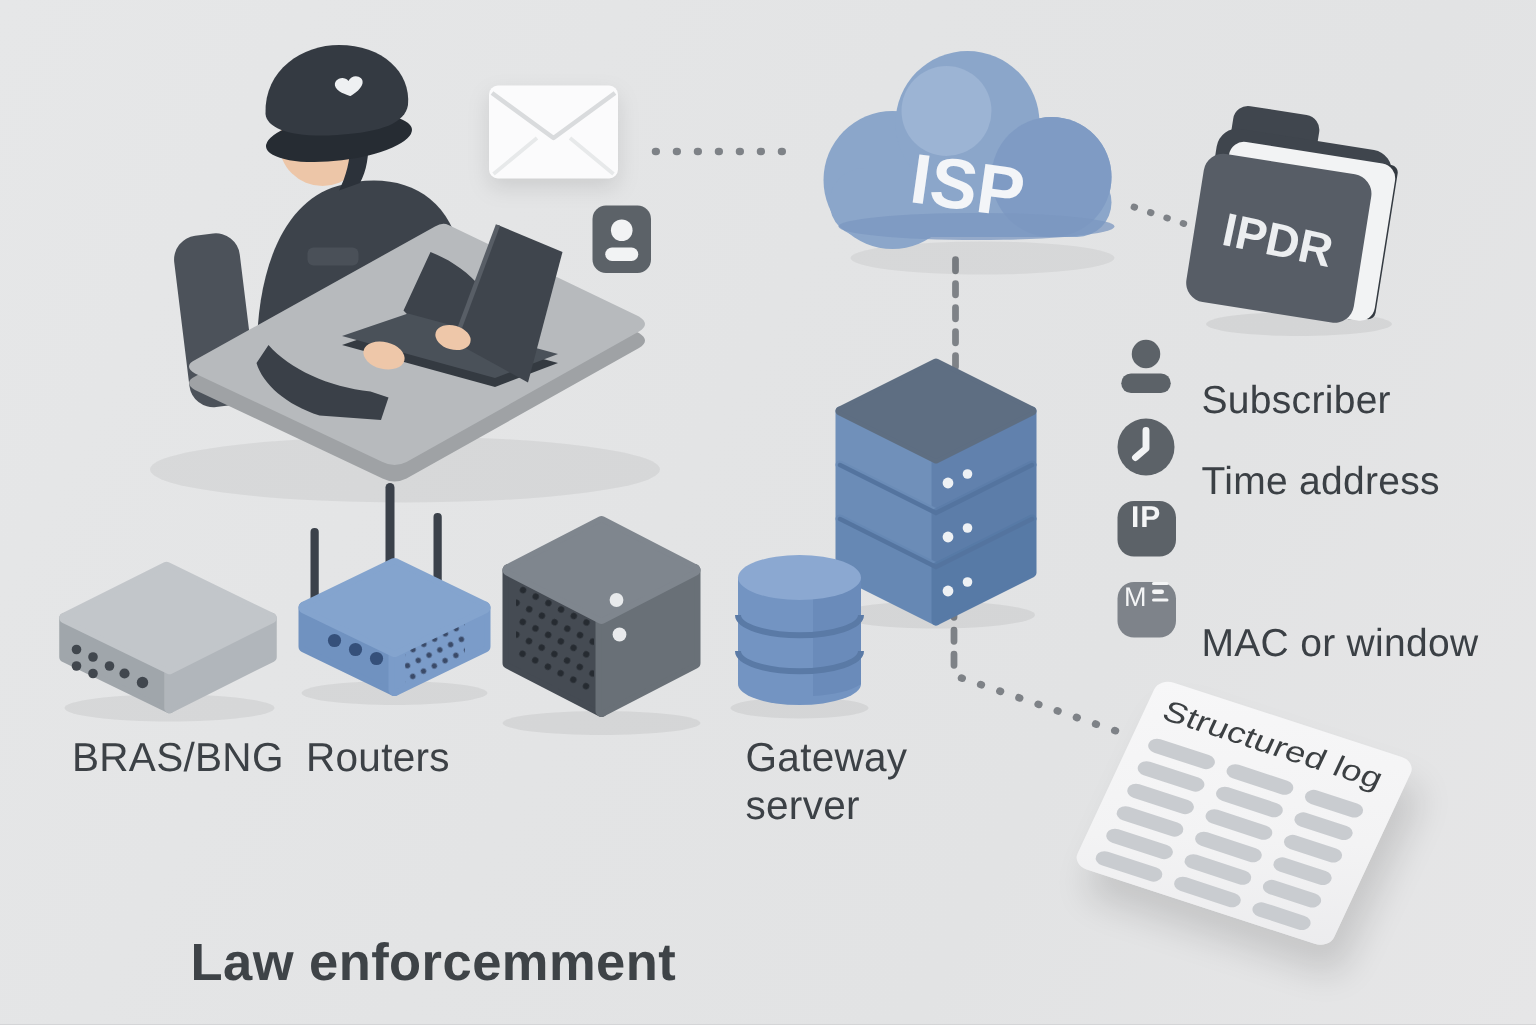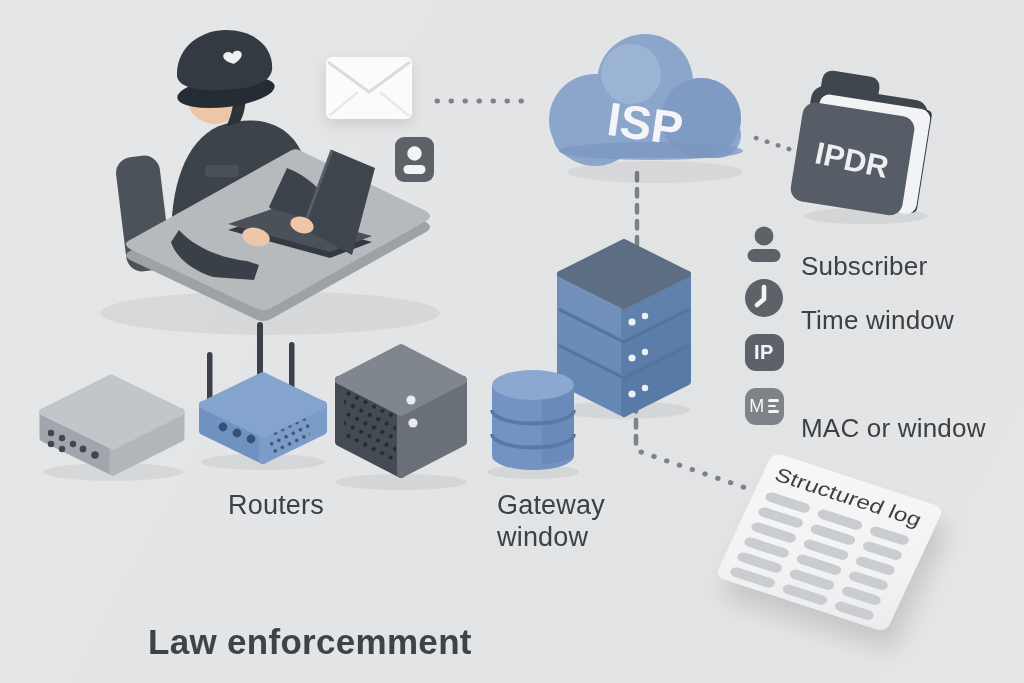--- a/index.html
+++ b/index.html
@@ -9,35 +9,35 @@
     font-family:"Liberation Sans",sans-serif;color:#3b4045;
   }
   .abs{position:absolute;}
   svg{display:block;overflow:visible;}
 
   
   .req-list{position:absolute;left:744px;top:224px;}
   .req-row{display:flex;align-items:center;height:40px;margin-bottom:14px;}
   .req-icon{width:40px;height:40px;display:flex;align-items:center;justify-content:center;flex:0 0 40px;}
   .req-label{margin-left:17px;font-size:26px;letter-spacing:.2px;color:#3b4045;white-space:nowrap;margin-top:44px;}
-  .badge{width:39px;height:37px;border-radius:11px;display:flex;align-items:center;justify-content:center;}
+  .badge{width:39px;height:37px;border-radius:11px;display:flex;justify-content:center;}
   .badge.ip{background:#5c6268;}
   .badge.mac{background:#7e838a;}
   .badge .btxt{color:#f4f5f6;font-weight:bold;font-size:20px;letter-spacing:.5px;}
   .badge.mac .btxt{font-weight:normal;font-size:18px;}
   .mac-lines{display:inline-flex;flex-direction:column;gap:3px;margin-left:3px;}
   .mac-lines i{display:block;width:11px;height:2.6px;background:#f4f5f6;border-radius:2px;}
   .mac-lines i:nth-child(2){width:8px;}
 
   
   .dev-label{position:absolute;font-size:27px;color:#3c4146;letter-spacing:.2px;line-height:1.2;white-space:nowrap;}
   .dev-label.wrap{white-space:normal;width:120px;}
 
   
-  .caption{position:absolute;left:127px;top:622px;font-size:35px;font-weight:600;color:#3e4347;letter-spacing:.3px;margin-left:21px;}
+  .caption{position:absolute;left:127px;top:622px;font-size:35px;font-weight:600;color:#3e4347;letter-spacing:.3px;}
 
   
   .log-paper{
     position:absolute;left:773px;top:452px;width:180px;height:166px;
     transform:matrix(0.95,0.31,-0.35,0.75,0,0);transform-origin:0 0;
     background:linear-gradient(160deg,#f7f7f8 0%,#f3f3f4 60%,#ececee 100%);
     border-radius:10px;box-shadow:14px 20px 26px rgba(0,0,0,.13);
     padding:10px 12px;box-sizing:border-box;
   }
   .log-title{font-size:24px;color:#3c4043;letter-spacing:.2px;white-space:nowrap;}
@@ -153,21 +153,21 @@
       </span>
       <span class="req-label">Subscriber</span>
     </div>
     <div class="req-row">
       <span class="req-icon">
         <svg width="40" height="40" viewBox="0 0 40 40">
           <circle cx="20" cy="20" r="19" fill="#5c6268"></circle>
           <path d="M20,9 L20,21 L13,27" fill="none" stroke="#f2f3f4" stroke-width="4.6" stroke-linecap="round" stroke-linejoin="round"></path>
         </svg>
       </span>
-      <span class="req-label">Time window</span>
+      <span class="req-label">Time address</span>
     </div>
     <div class="req-row">
       <span class="req-icon">
         <span class="badge ip">
             <span class="btxt">IP</span>
           </span>
       </span>
     </div>
     <div class="req-row">
       <span class="req-icon">
@@ -246,22 +246,23 @@
 
   <svg class="abs" style="left:482px;top:364px;" width="102" height="116" viewBox="0 0 102 116">
     <ellipse cx="51" cy="108" rx="46" ry="7" fill="rgba(0,0,0,0.06)"></ellipse>
     <path d="M10,21 L10,92 A41,14 0 0 0 92,92 L92,21 Z" fill="#7394c2"></path>
     <path d="M60,21 L60,100 A41,14 0 0 0 92,92 L92,21 Z" fill="#6a8bba"></path>
     <ellipse cx="51" cy="21" rx="41" ry="15" fill="#8ba8d1"></ellipse>
     <path d="M10,46 A41,13.5 0 0 0 92,46" fill="none" stroke="#5a7aa6" stroke-width="4"></path>
     <path d="M10,70 A41,13.5 0 0 0 92,70" fill="none" stroke="#5a7aa6" stroke-width="4"></path>
   </svg>
 
-  <div class="dev-label" style="left:228px;top:489px;">Routers</div>
-  <div class="dev-label wrap" style="left:497px;top:489px;">Gateway window</div>
+  <div class="dev-label" style="left:48px;top:489px;">BRAS/BNG</div>
+  <div class="dev-label" style="left:204px;top:489px;">Routers</div>
+  <div class="dev-label wrap" style="left:497px;top:489px;">Gateway server</div>
 
   <div class="log-paper">
     <div class="log-title">Structured log</div>
     <div class="log-grid">
       <i></i>
         <i></i>
         <i></i>
       <i></i>
         <i></i>
         <i></i>

